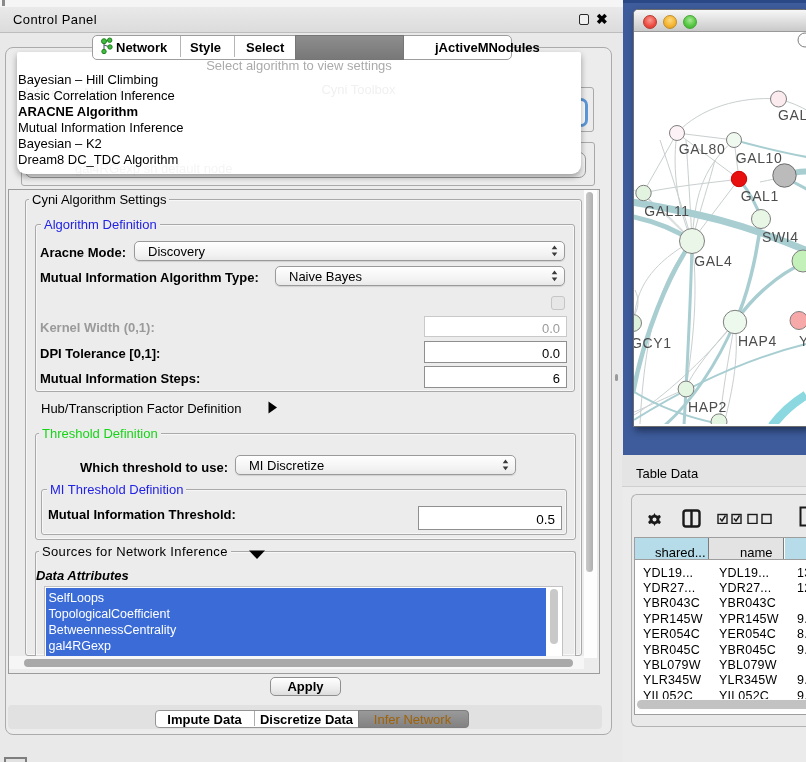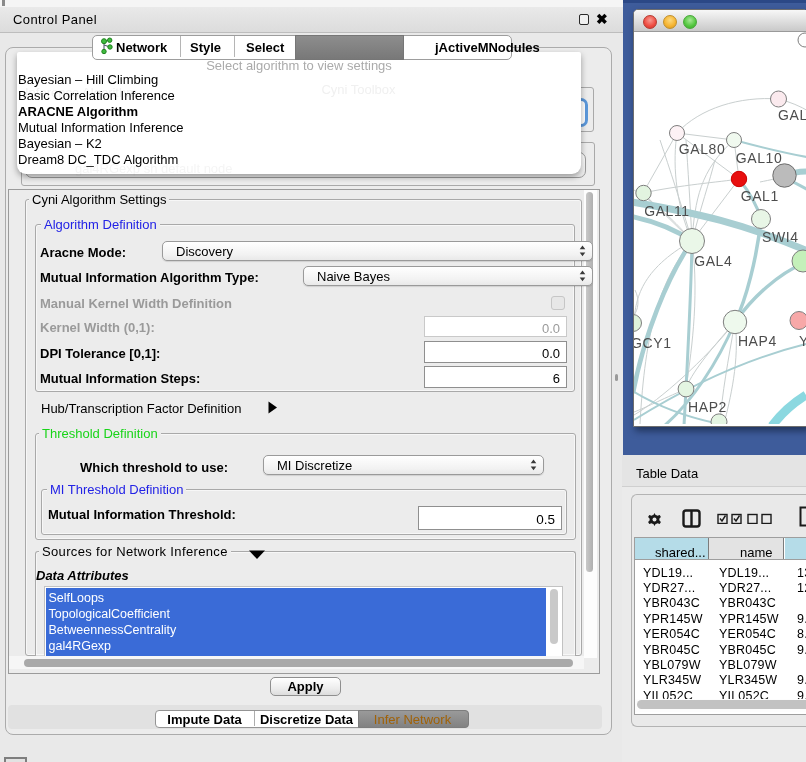--- a/index.html
+++ b/index.html
@@ -1,20 +1,20 @@
 <!DOCTYPE html>
 <html><head><meta charset="utf-8">
 <style>
 html,body{margin:0;padding:0;}
 #app{position:relative;width:806px;height:762px;overflow:hidden;background:#e9e9e9;
  font-family:"Liberation Sans",sans-serif;font-size:13px;color:#000;}
 .a{position:absolute;}
 .b{font-weight:bold;}
 .combo{position:absolute;border:1px solid #9a9a9a;border-radius:5px;
- background:linear-gradient(#ffffff,#f2f2f2 70%,#e9e9e9);box-shadow:0 1px 1px rgba(0,0,0,0.12);margin-left:28px;}
+ background:linear-gradient(#ffffff,#f2f2f2 70%,#e9e9e9);box-shadow:0 1px 1px rgba(0,0,0,0.12);}
 .combo .ct{position:absolute;left:13px;top:4px;}
 .arr{position:absolute;right:6px;top:1px;width:7px;height:16px;}
 .field{position:absolute;border:1px solid #8f8f8f;background:#fff;text-align:right;}
 .fv{position:absolute;right:6px;top:3px;}
 .grp{position:absolute;border:1px solid #a9a9a9;border-radius:3px;box-shadow:inset 0 0 0 1px rgba(255,255,255,0.6);}
 .glab{position:absolute;background:#ececec;padding:0 3px;line-height:13px;}
 </style></head>
 <body>
 <div id="app">
 
@@ -55,21 +55,20 @@
     </div>
 
 <div class="a b" style="left:40px;top:270px;">Mutual Information Algorithm Type:</div>
 <div class="combo" style="left:275px;top:266px;width:288px;height:18px;">
       <span class="ct" style="top:2px;">Naive Bayes</span>
  <svg class="arr" viewBox="0 0 7 16">
         <path d="M0.7 6.2 L3.5 2.4 L6.3 6.2 Z M0.7 9.4 L3.5 13.2 L6.3 9.4 Z" fill="#3a3a3a"></path>
       </svg>
     </div>
 
-<div class="a b" style="left:40px;top:296px;color:#9a9a9a;">Manual Kernel Width Definition</div>
 <div class="a" style="left:551px;top:296px;width:12px;height:12px;border:1px solid #c6c6c6;border-radius:3px;background:#e7e7e7;"></div>
 
 <div class="a b" style="left:40px;top:320px;color:#9a9a9a;">Kernel Width (0,1):</div>
 <div class="field" style="left:424px;top:316px;width:141px;height:19px;border-color:#c9c9c9;">
       <span class="fv" style="top:4px;color:#9a9a9a;">0.0</span>
     </div>
 
 <div class="a b" style="left:40px;top:346px;">DPI Tolerance [0,1]:</div>
 <div class="field" style="left:424px;top:341px;width:141px;height:20px;">
       <span class="fv" style="top:4px;">0.0</span>

